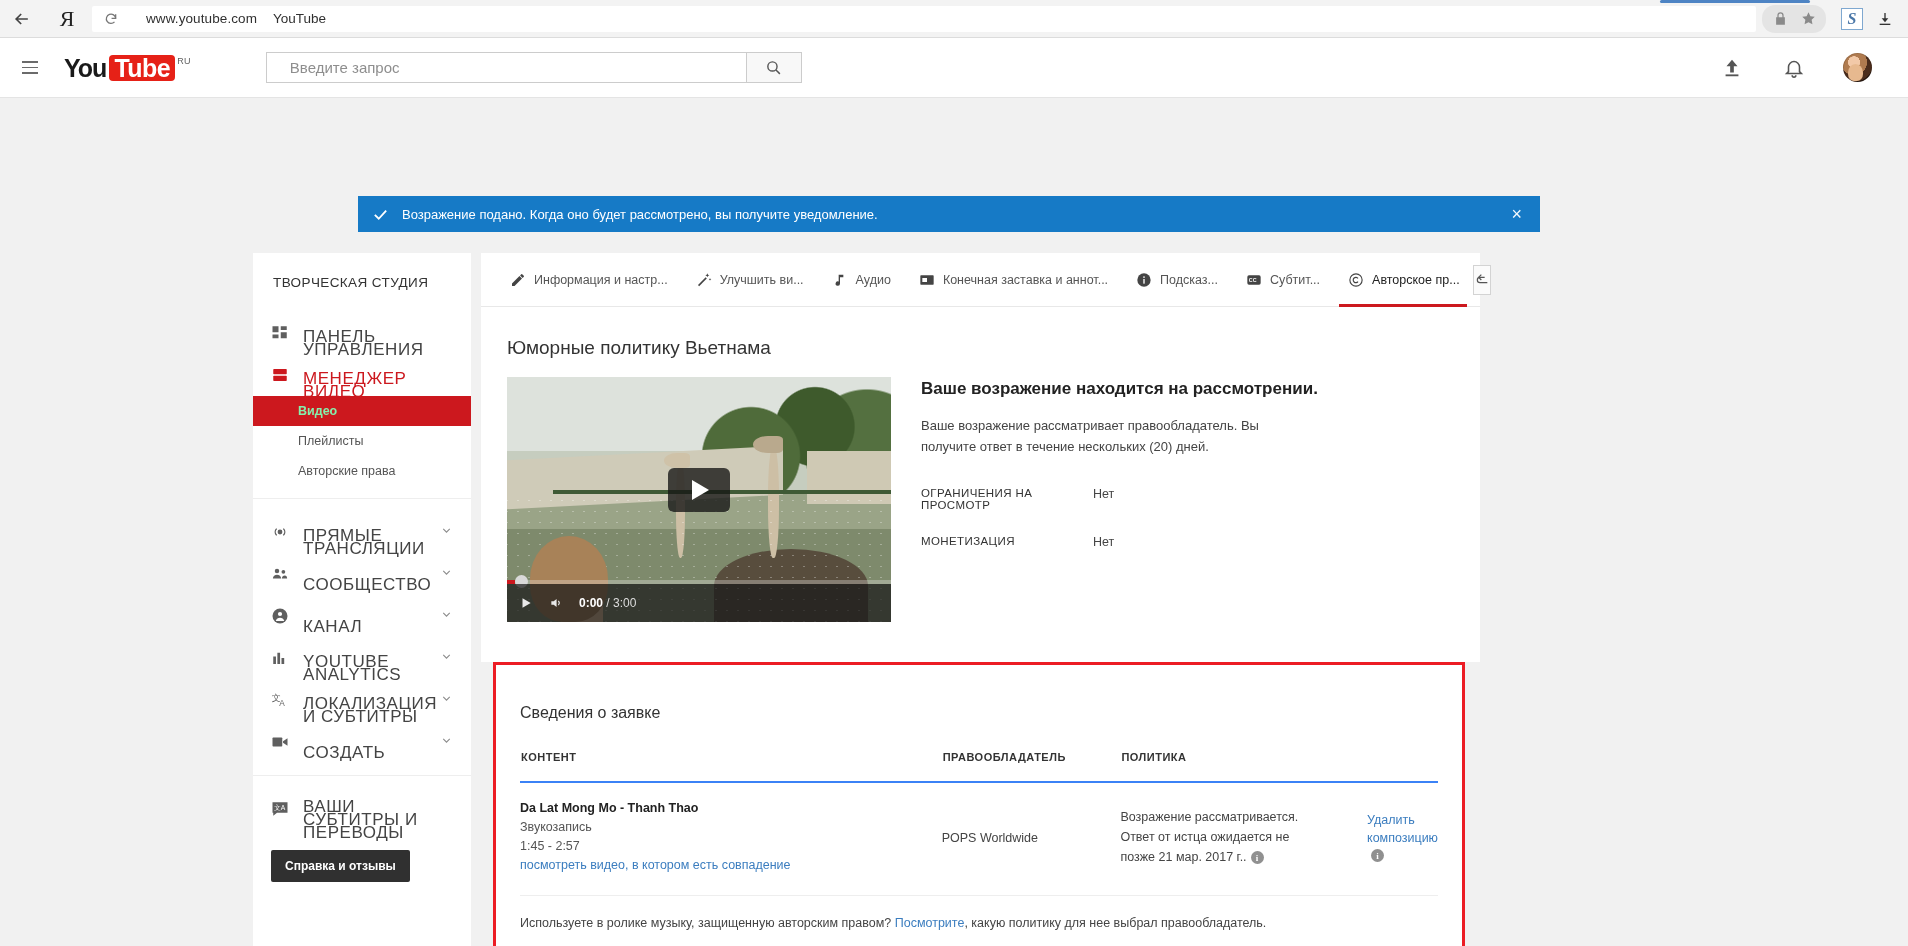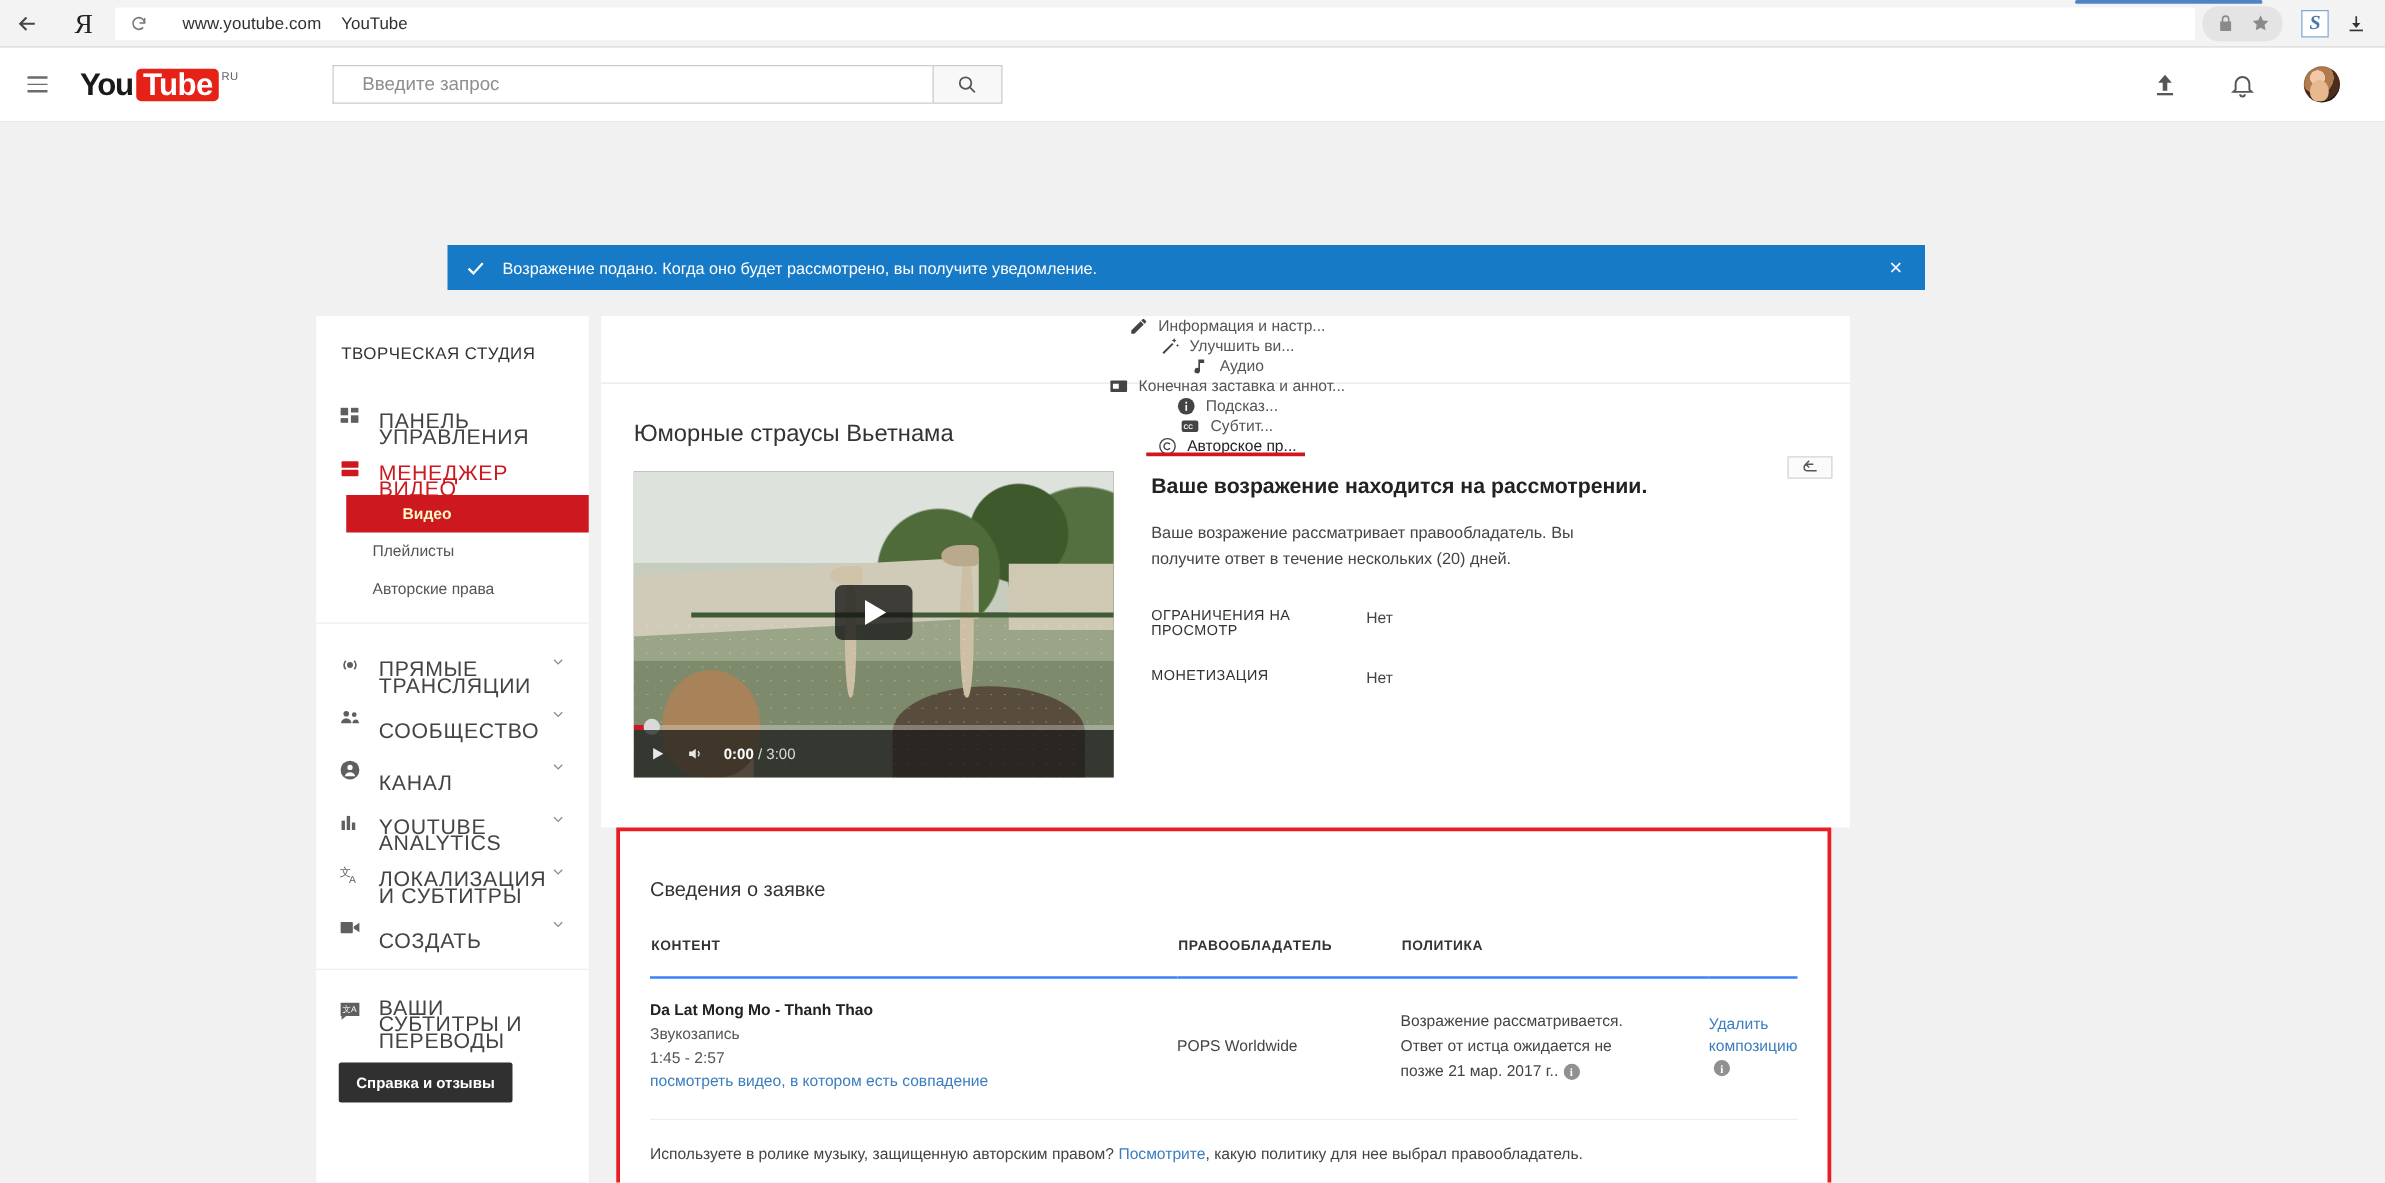--- a/index.html
+++ b/index.html
@@ -119,32 +119,32 @@
   .nav-item .ico svg { width:18px; height:18px; }
   .nav-item .lbl { font-size:17px; letter-spacing:.55px; color:#444; margin-left:6px; line-height:13px;margin-top:20px; }
   .nav-item.active-red .lbl { color:#cc181e; }
   .nav-item.active-red .ico { color:#cc181e; }
   .nav-item .caret { margin-left:auto; color:#8b8b8b; }
   .nav-item .caret svg { width:13px; height:13px; }
   .sub-item {
     height:30px; display:flex; align-items:center; padding-left:45px;
     font-size:12.5px; color:#555; cursor:pointer;
   }
-  .sub-item.selected { background:#cc181e; color:#fef9c3; font-weight:bold;margin-left:24px; }
+  .sub-item.selected { background:#cc181e; color:#86efac; font-weight:bold; }
   .nav-sep { height:1px; background:#eee; margin:12px 0; }
   .help-btn {
     display:inline-block; margin:20px 0 0 18px; background:#303030; color:#fff;
     font-size:12px; padding:9px 14px; border-radius:2px; cursor:pointer; font-weight:bold;
   }
 
   
   .content { width:999px; margin-left:10px; }
   .card { background:#fff; }
 
-  .tabs { display:flex; align-items:center; height:54px; border-bottom:1px solid #e8e8e8; padding:0 14px;flex-direction:column; }
+  .tabs { display:flex; align-items:center; height:54px; border-bottom:1px solid #e8e8e8; padding:0 14px; }
   .tab {
     display:flex; align-items:center; height:54px; padding:0 13px; cursor:pointer;
     position:relative; color:#555; font-size:12.5px; white-space:nowrap;
   }
   .tab .tico { width:20px; display:flex; align-items:center; justify-content:center; color:#444; margin-right:6px; }
   .tab .tico svg { width:16px; height:16px; }
   .tab.active { color:#222; }
   .tab.active::after { content:""; position:absolute; left:6px; right:6px; bottom:0; height:3px; background:#cc181e; }
   .back-btn {
     margin-left:auto; width:36px; height:30px; border:1px solid #d3d3d3; background:#fbfbfb;
@@ -537,21 +537,21 @@
             <span>Авторское пр...</span>
           </div>
           <div class="back-btn">
             <svg viewBox="0 0 24 24" fill="none" stroke="currentColor" stroke-width="1.8">
                 <path d="M20 16H9a4 4 0 010-8h7"></path>
                 <path d="M11 4L7 8l4 4"></path>
               </svg>
           </div>
         </div>
 
-        <div class="vid-title">Юморные страусы Вьетнама</div>
+        <div class="vid-title">Юморные политику Вьетнама</div>
 
         <div class="detail-row">
 
           <div class="player">
             <div class="sky"></div>
             <div class="trees"></div>
             <div class="roof"></div>
             <div class="shed"></div>
             <div class="o-body"></div>
             <div class="ostrich1"></div>

